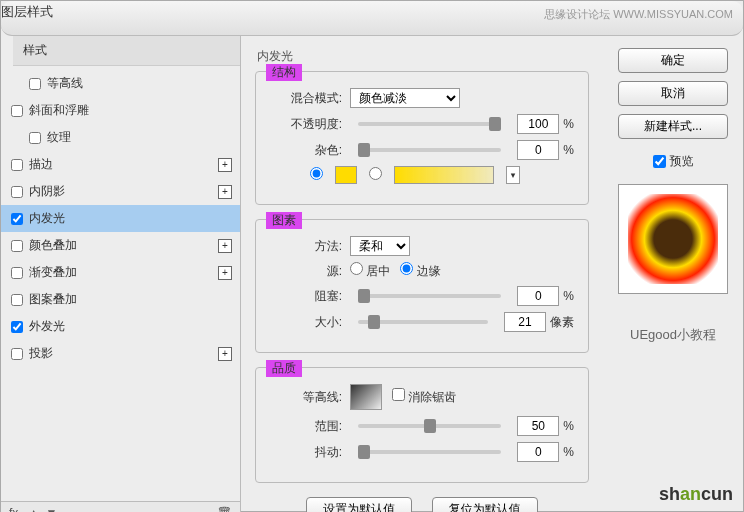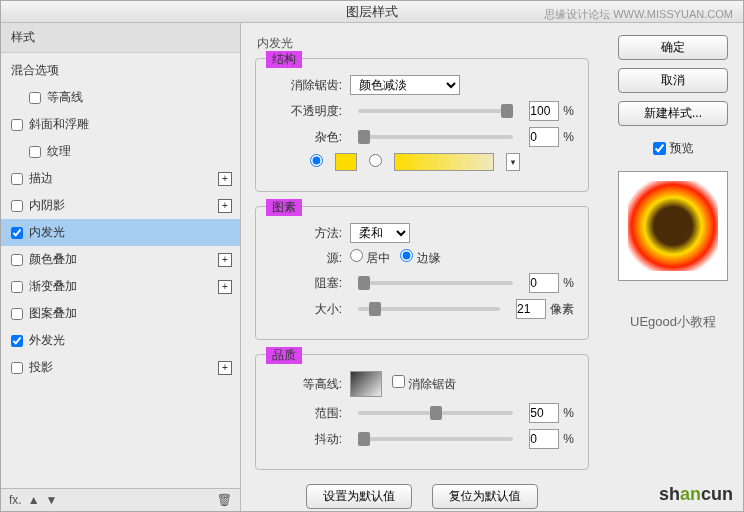--- a/index.html
+++ b/index.html
@@ -1,41 +1,41 @@
 <!DOCTYPE html>
 <html><head>
 <meta charset="utf-8">
 <style>
 * { box-sizing: border-box; margin: 0; padding: 0; }
 body { font-family: "Microsoft YaHei", Arial, sans-serif; font-size: 12px; background: #fff; color: #333; }
 .dialog { width: 744px; height: 512px; background: #ededed; border: 1px solid #aaa; position: relative; }
-.titlebar { height: 22px; background: linear-gradient(#f5f5f5, #e0e0e0); border-bottom: 1px solid #bbb; text-align: center; line-height: 22px; font-size: 13px; }
+.titlebar { height: 35px; background: linear-gradient(#f5f5f5, #e0e0e0); border-bottom: 1px solid #bbb; text-align: left; line-height: 22px; font-size: 13px; border-radius: 11px; }
 .watermark { position: absolute; top: 6px; right: 10px; font-size: 11px; color: #999; }
 .dialog-body { display: flex; height: calc(100% - 22px); }
 .left-panel { width: 240px; border-right: 1px solid #bbb; display: flex; flex-direction: column; background: #ededed; }
-.left-header { padding: 6px 10px; border-bottom: 1px solid #ccc; background: #e0e0e0; }
+.left-header { padding: 6px 10px; border-bottom: 1px solid #ccc; background: #e0e0e0; margin-left: 12px; }
 .left-list { flex: 1; overflow: auto; padding-top: 4px; }
 .left-item { display: flex; align-items: center; padding: 5px 10px; position: relative; }
 .left-item.indent { padding-left: 28px; }
 .left-item.selected { background: #a7cdf0; }
 .left-item input[type=checkbox] { margin-right: 6px; width:12px; height:12px; }
 .add-btn { position: absolute; right: 8px; width: 14px; height: 14px; border: 1px solid #666; background: #fff; font-size: 10px; line-height: 12px; text-align: center; cursor: pointer; }
 .left-footer { border-top: 1px solid #bbb; padding: 4px 8px; display: flex; align-items: center; gap: 6px; background: #e8e8e8; }
 .left-footer .spacer { flex: 1; }
 .icon-small { font-size: 12px; color: #555; cursor: pointer; }
 .center-panel { flex: 1; padding: 12px 14px; overflow: auto; }
 .fieldset { border: 1px solid #bbb; border-radius: 4px; padding: 10px 14px 14px; margin-bottom: 14px; position: relative; }
 .fieldset-title { position: absolute; top: -8px; left: 10px; background: #d946ef; padding: 0 6px; font-size: 12px; }
 .panel-title { font-size: 12px; color: #555; margin-bottom: 6px; margin-left: 2px; }
 .row { display: flex; align-items: center; margin: 6px 0; }
 .label { width: 72px; text-align: right; margin-right: 8px; }
 .select { border: 1px solid #999; background: #fff; padding: 1px 4px; height: 20px; font-size: 12px; min-width: 110px; }
 .slider { flex: 1; margin: 0 8px; -webkit-appearance: none; height: 4px; background: #ccc; border-radius: 2px; }
 .slider::-webkit-slider-thumb { -webkit-appearance: none; width: 12px; height: 14px; background: #888; border-radius: 2px; }
-.numbox { width: 30px; height: 20px; border: 1px solid #999; font-size: 12px; margin-left: 8px; }
+.numbox { width: 42px; height: 20px; border: 1px solid #999; text-align: center; font-size: 12px; margin-left: 8px; }
 .pct { margin-left: 4px; }
 .radio-row { display: flex; align-items: center; gap: 12px; margin-left: 40px; }
 .color-swatch { width: 22px; height: 18px; border: 1px solid #999; display: inline-block; }
 .gradient-swatch { width: 100px; height: 18px; border: 1px solid #999; display: inline-block; background: linear-gradient(to right, #ffdc00, rgba(255,220,0,0.2)); }
 .gradient-caret { width:14px; height:18px; border:1px solid #999; background:#fff; display:inline-block; text-align:center; line-height:16px; font-size:9px; }
 .contour-swatch { width: 32px; height: 26px; border: 1px solid #999; background: linear-gradient(135deg, #333 0%, #eee 100%); display:inline-block; margin-right:10px; }
 .btn { border: 1px solid #888; border-radius: 4px; background: linear-gradient(#fff, #e6e6e6); padding: 3px 16px; cursor: pointer; font-size: 12px; }
 .bottom-btns { text-align: center; margin-top: 8px; }
 .bottom-btns .btn { border-radius: 4px; margin: 0 8px; }
 .right-panel { width: 140px; padding: 12px 10px; display: flex; flex-direction: column; align-items: center; gap: 8px; }
@@ -52,23 +52,20 @@
 <body>
 
 <div class="dialog">
   <div class="titlebar">图层样式</div>
   <div class="watermark">思缘设计论坛 WWW.MISSYUAN.COM</div>
   <div class="dialog-body">
 
     <div class="left-panel">
       <div class="left-header">样式</div>
       <div class="left-list">
-        <div class="left-item">
-          <span>混合选项</span>
-        </div>
         <div id="style-items">
             <div class="left-item indent">
               <input type="checkbox" style="">
               <span>等高线</span>
             </div>
             <div class="left-item">
               <input type="checkbox" style="">
               <span>斜面和浮雕</span>
             </div>
             <div class="left-item indent">
@@ -122,21 +119,21 @@
         <span class="icon-small">🗑</span>
       </div>
     </div>
 
     <div class="center-panel">
       <div class="panel-title">内发光</div>
 
       <div class="fieldset">
         <span class="fieldset-title">结构</span>
         <div class="row">
-          <span class="label">消除锯齿:</span>
+          <span class="label">混合模式:</span>
           <select class="select"><option>颜色减淡</option></select>
         </div>
         <div class="row">
           <span class="label">不透明度:</span>
           <input type="range" class="slider" min="0" max="100" value="100" style="">
           <input class="numbox" value="100" style="">
           <span class="pct">%</span>
         </div>
         <div class="row">
           <span class="label">杂色:</span>

